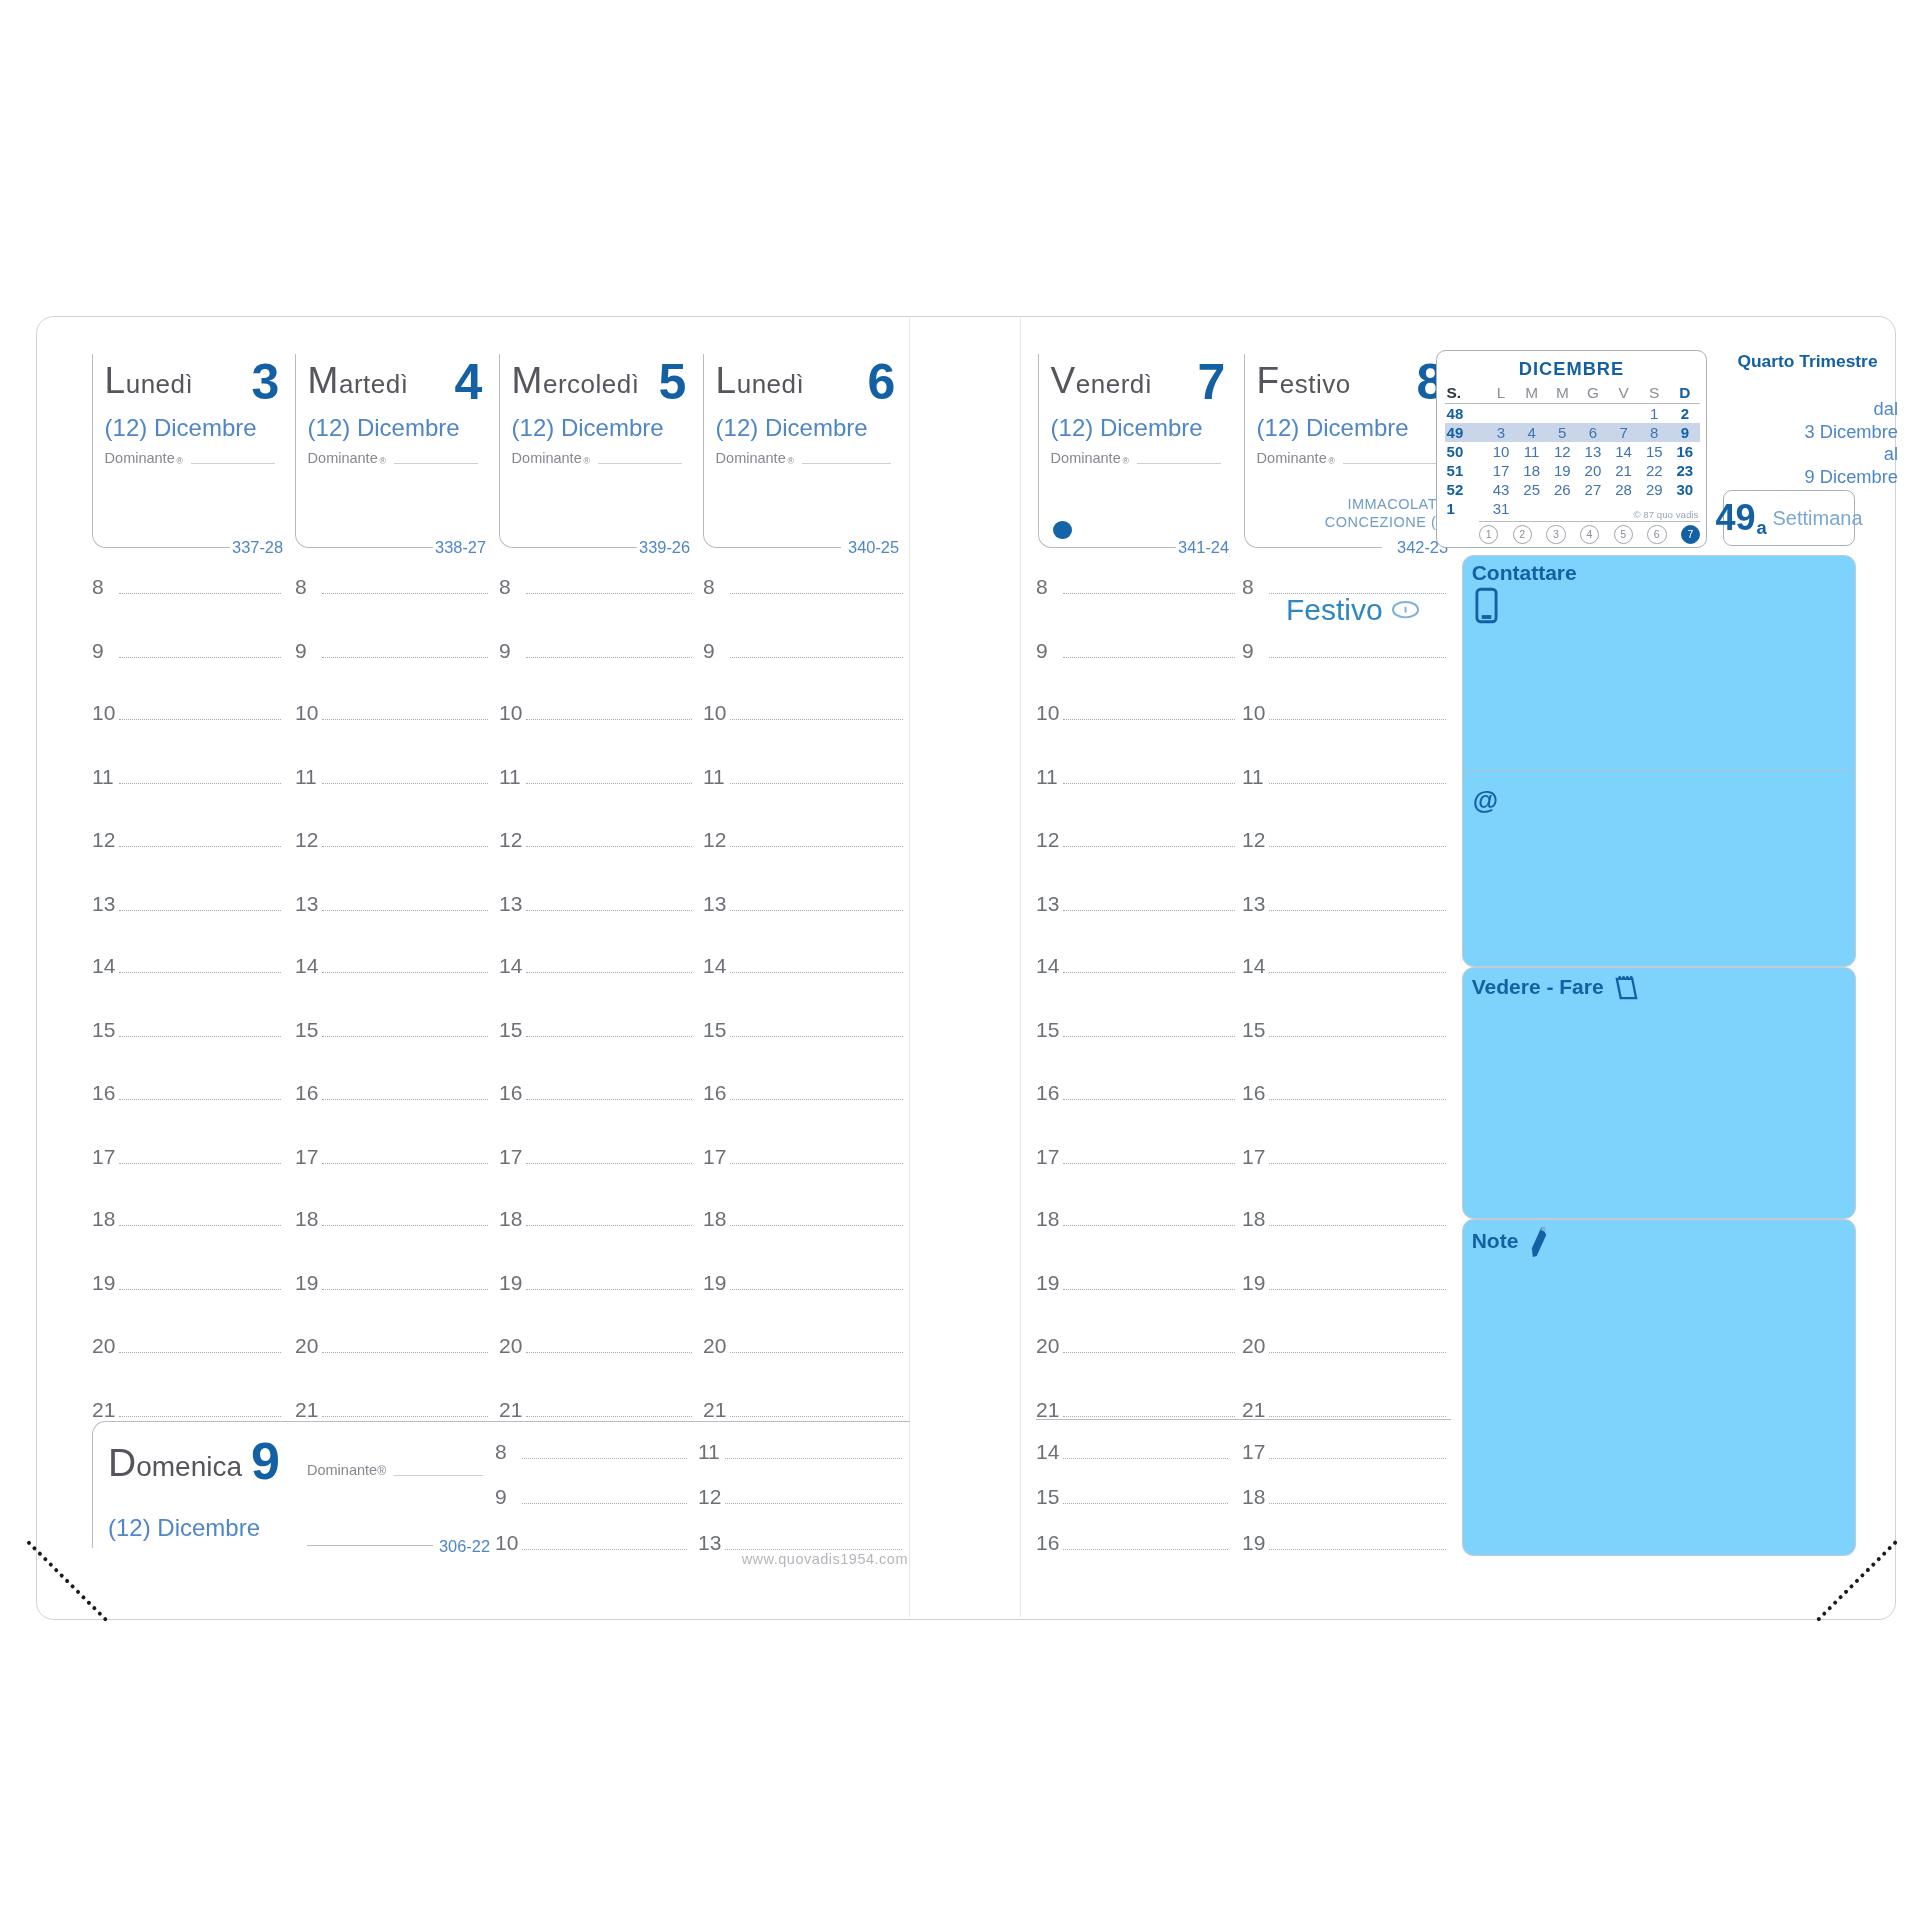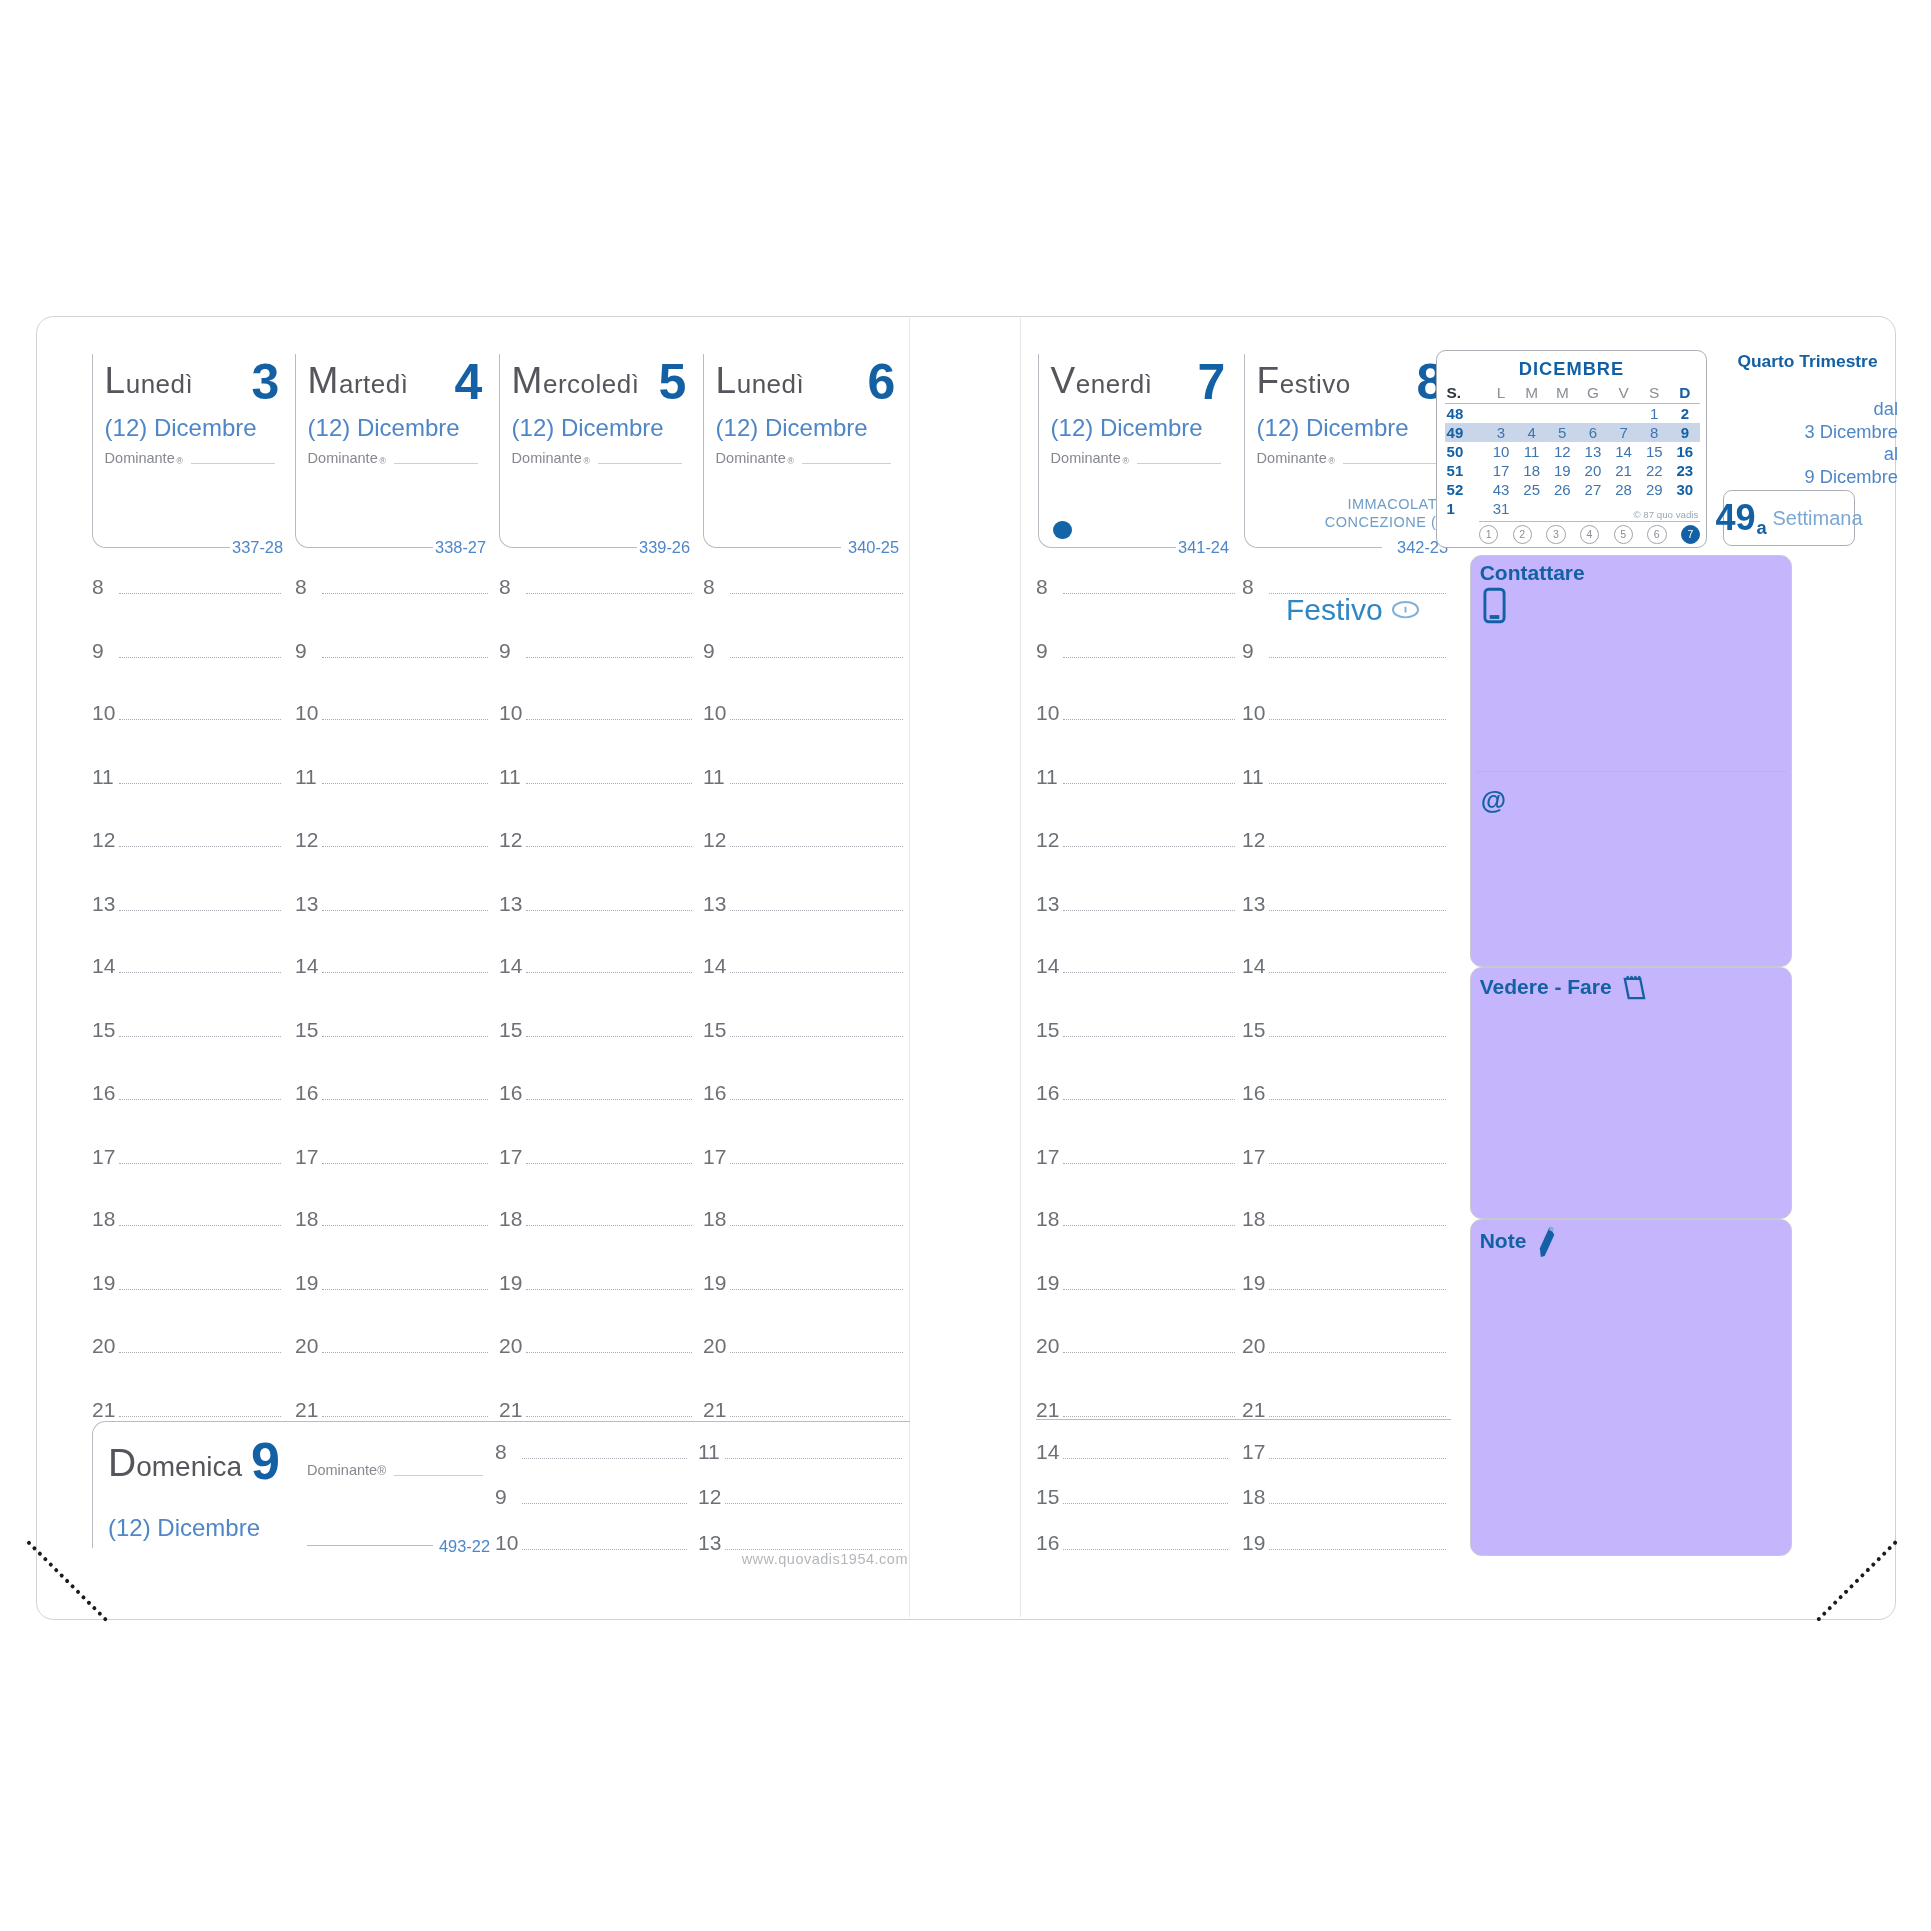--- a/index.html
+++ b/index.html
@@ -63,22 +63,22 @@
            font-size:17.4px;font-weight:bold;color:#1360a4;}
   .wrange{position:absolute;left:1717px;top:398px;width:181px;text-align:right;
           font-size:18.3px;color:#4e86c8;line-height:1.23;}
   .weekbox{position:absolute;left:1723px;top:490px;width:132px;height:56px;
            border:1.9px solid #a9aeb4;border-radius:8.7px;display:flex;align-items:center;
            justify-content:center;box-sizing:border-box;}
   .wb-num{font-size:36px;font-weight:bold;color:#1360a4;line-height:1;}
   .wb-ord{font-size:18.3px;font-weight:bold;color:#1360a4;align-self:flex-end;margin:0 0 5.8px 1px;}
   .wb-word{font-size:20px;color:#7aa7d4;margin-left:5.8px;}
   
-  .sbox{position:absolute;left:1462px;width:322px;border:1.9px solid #c6cad0;
-        border-radius:11.6px;box-sizing:border-box;background:#c4b5fd;margin-left:8px;}
+  .sbox{position:absolute;left:1462px;width:394px;border:1.9px solid #c6cad0;
+        border-radius:11.6px;box-sizing:border-box;background:#7dd3fc;}
   .slabel{position:absolute;left:8.7px;top:4.8px;font-size:21px;font-weight:bold;color:#1360a4;
           display:flex;align-items:center;gap:9.7px;}
   .sdivider{position:absolute;left:3.9px;right:3.9px;border-top:1.4px solid #b7bcc2;}
   .at{position:absolute;left:9.7px;top:229px;font-size:26px;font-weight:bold;color:#1360a4;}
   .phone{position:absolute;left:11.6px;top:31px;}
   
   .sun-frame{position:absolute;left:92px;top:1421px;width:817px;height:126px;
              border-top:1.9px solid #b7bcc2;border-left:1.9px solid #b7bcc2;
              border-top-left-radius:13.5px;}
   .pm-line{position:absolute;left:1036px;top:1419px;width:415px;border-top:1.9px solid #b7bcc2;}
@@ -677,21 +677,21 @@
   <div class="sun-frame"></div>
   <div class="sun-name">Domenica</div>
   <div class="sun-num">9</div>
   <div class="sun-dom">
     <span>Dominante</span>
       <sup>®</sup>
     <span class="domline"></span>
   </div>
   <div class="sun-month">(12) Dicembre</div>
   <div class="sun-bline"></div>
-  <div class="sun-code">493-22</div>
+  <div class="sun-code">306-22</div>
 
   <div class="pm-line"></div>
   <div id="sunday-hours-host">
       <div class="hours" style="left: 495px; top: 1437px; width: 198px;">
         <div class="hrow" style="top: 0px;">
           <span class="hlabel">8</span>
      <span class="hline"></span>
         </div>
         <div class="hrow" style="top: 45px;">
           <span class="hlabel">9</span>

